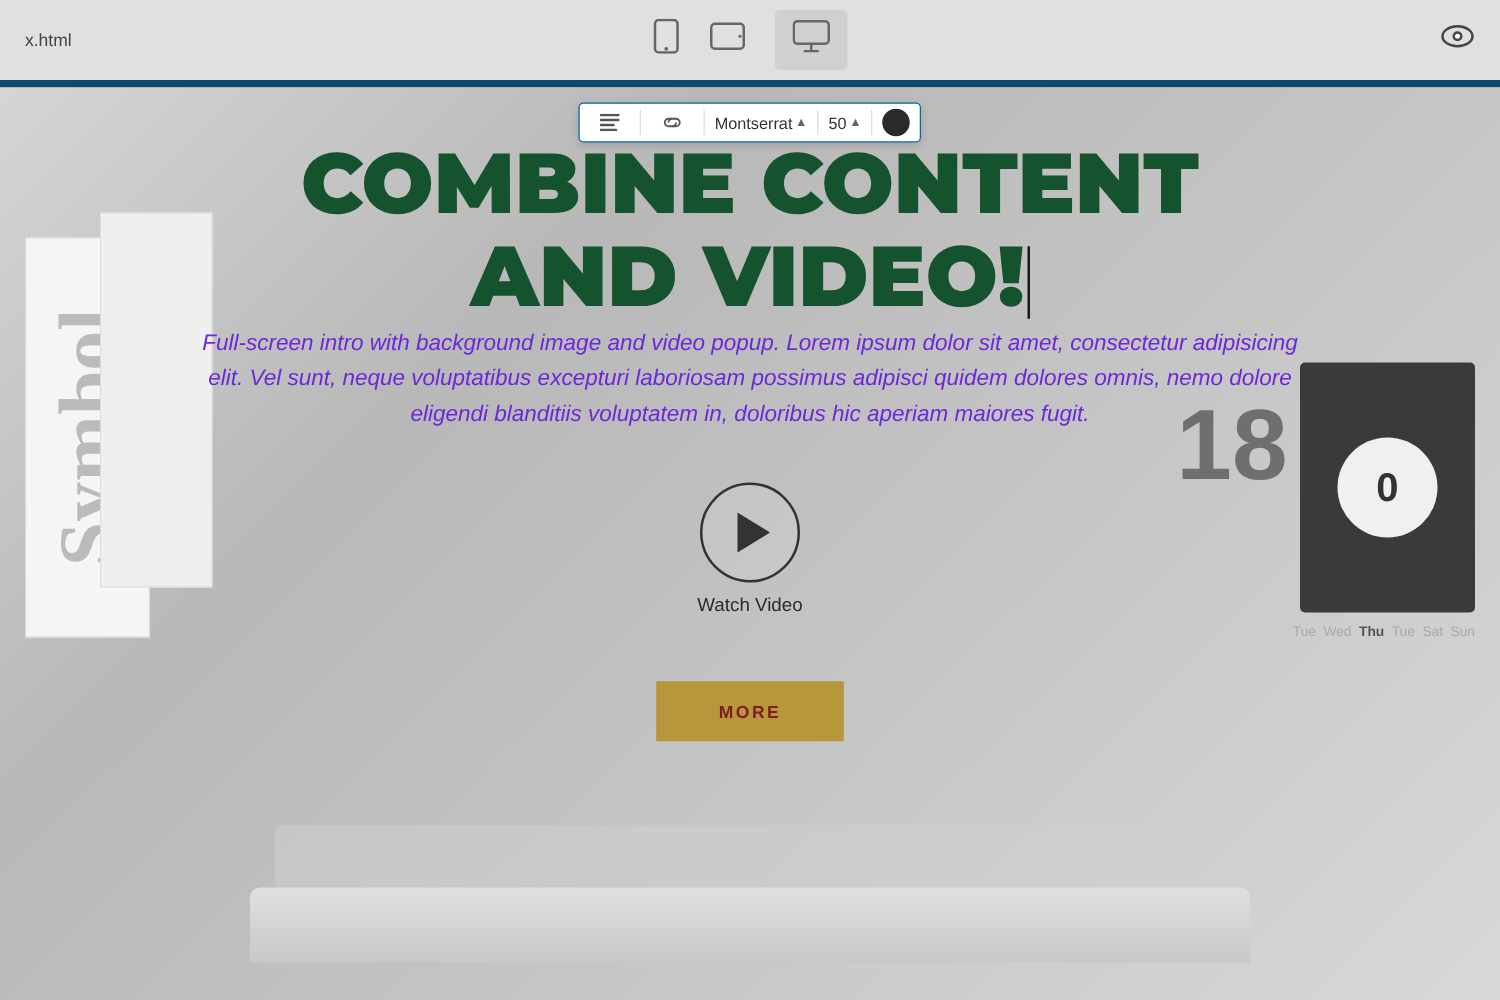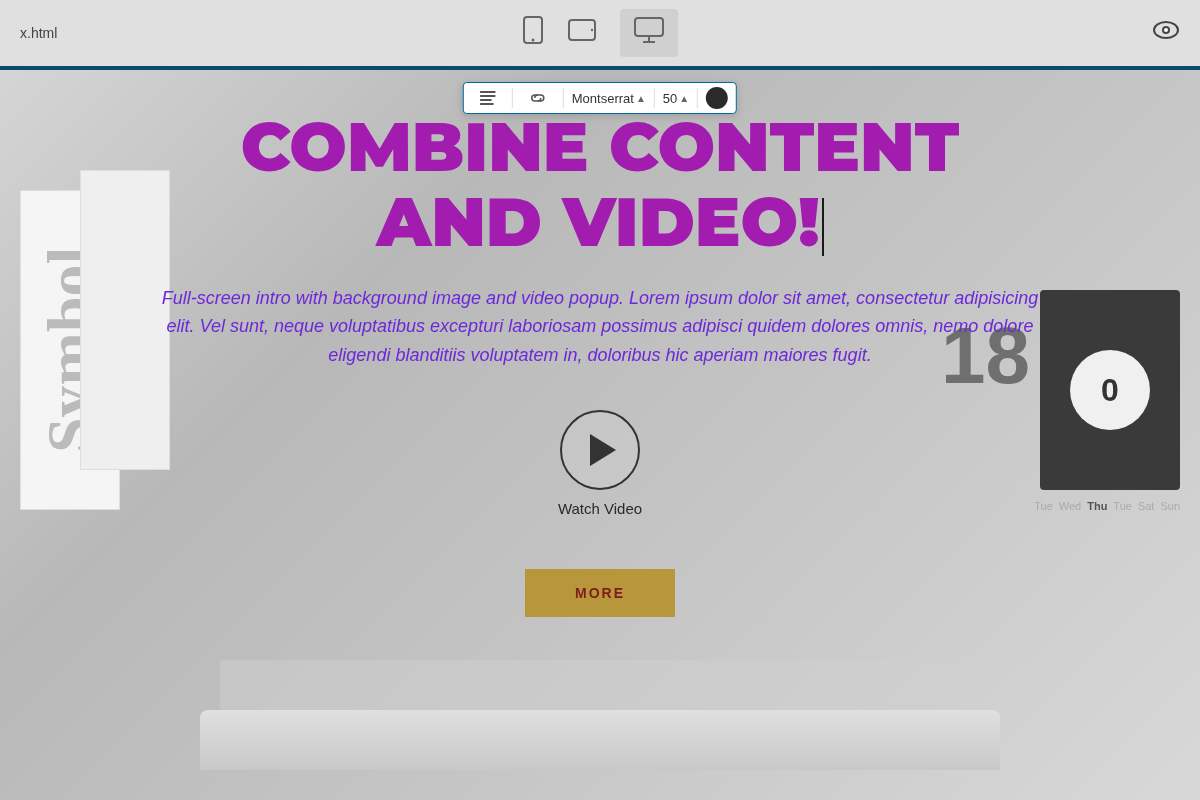--- a/index.html
+++ b/index.html
@@ -5,21 +5,21 @@
     * { margin: 0; padding: 0; box-sizing: border-box; }
     body { width: 1200px; height: 800px; overflow: hidden; font-family: 'Segoe UI', Arial, sans-serif; background: #e8e8e8; }
 
     
     .browser-bar {
       height: 70px;
       background: #e0e0e0;
       display: flex;
       align-items: center;
       padding: 0 20px;
-      border-bottom: 4px solid #0c4a6e;
+      border-bottom: 6px solid #0c4a6e;
       position: relative;
     }
     .browser-title {
       font-size: 14px;
       color: #444;
       position: absolute;
       left: 20px;
     }
     .browser-icons {
       display: flex;
@@ -247,23 +247,22 @@
       left: 0;
       right: 0;
       text-align: center;
       padding: 0 40px;
     }
 
     .hero-title {
       font-family: 'Montserrat', 'Arial Black', Arial, sans-serif;
       font-size: 68px;
       font-weight: 900;
-      color: #a21caf;
+      color: #14532d;
       line-height: 1.1;
-      margin-bottom: 24px;
       text-transform: uppercase;
     }
 
     .hero-title .line2 {
       display: block;
     }
 
     .hero-subtitle {
       font-size: 18px;
       color: #6d28d9;

